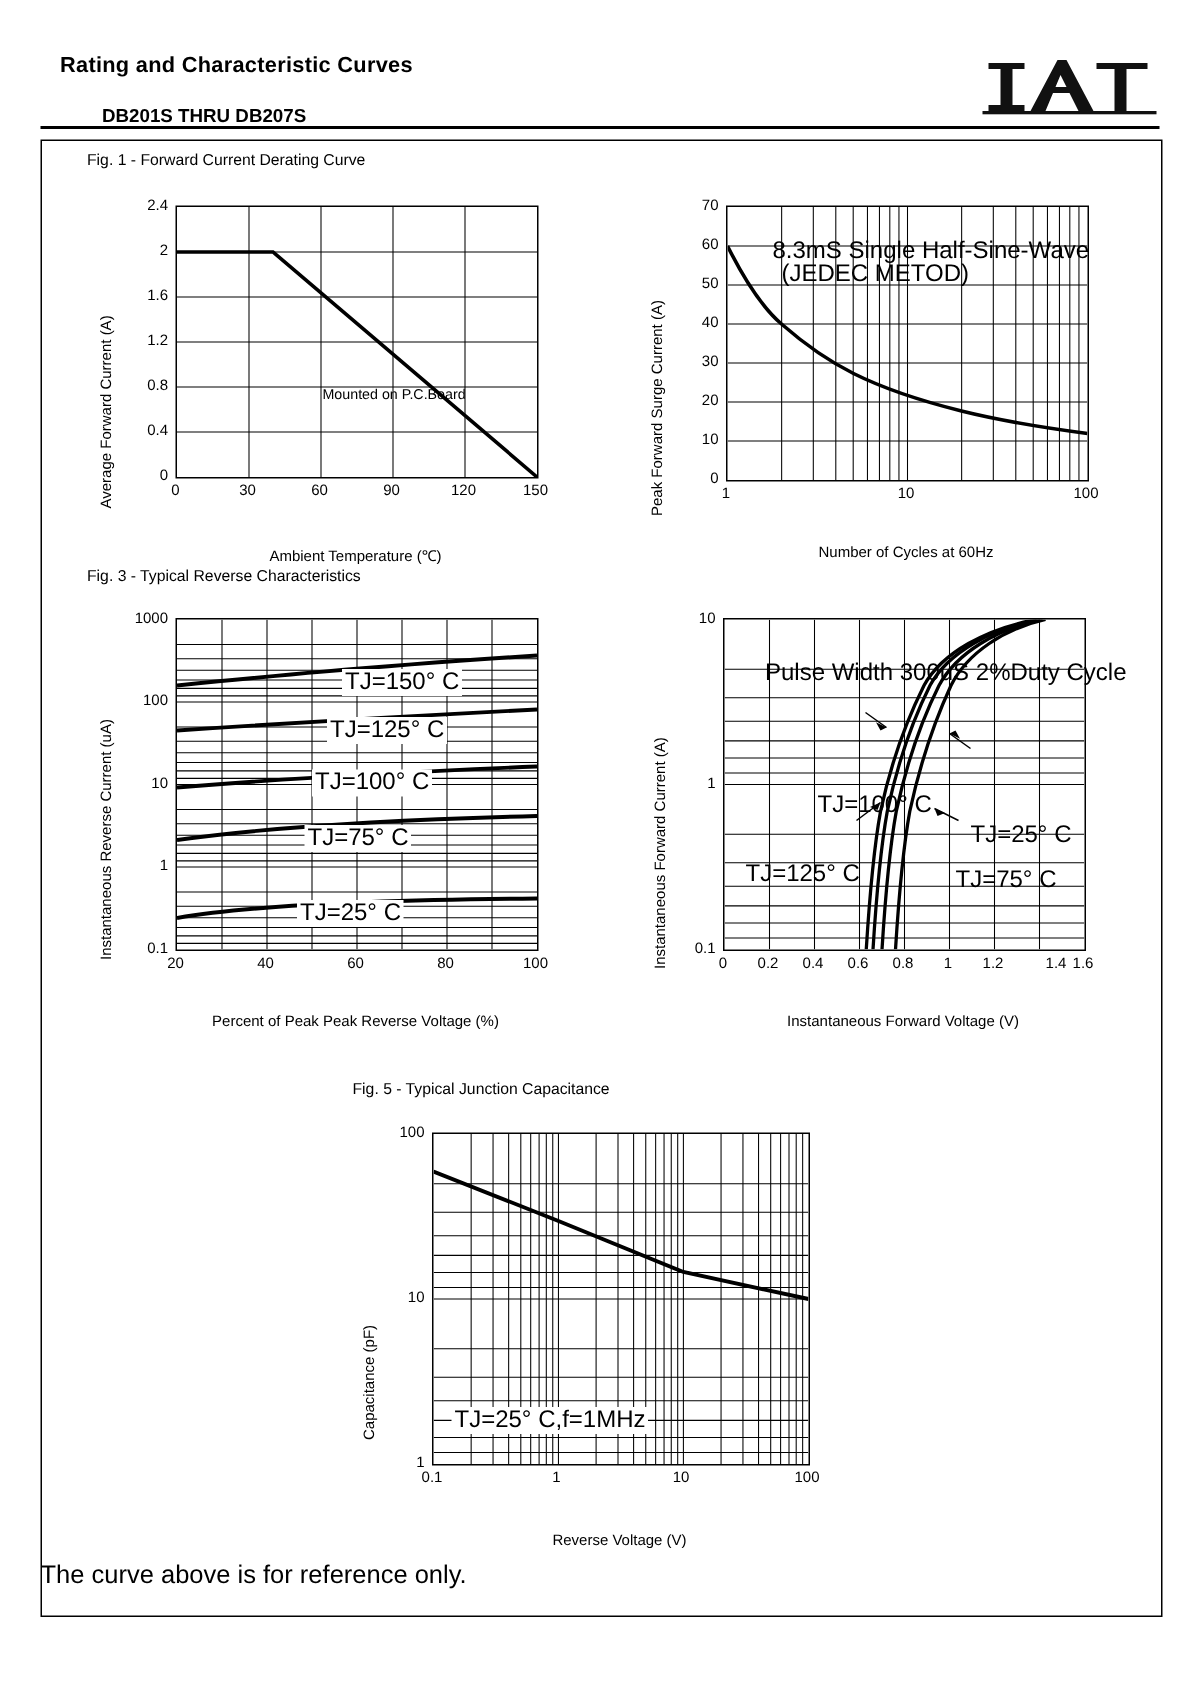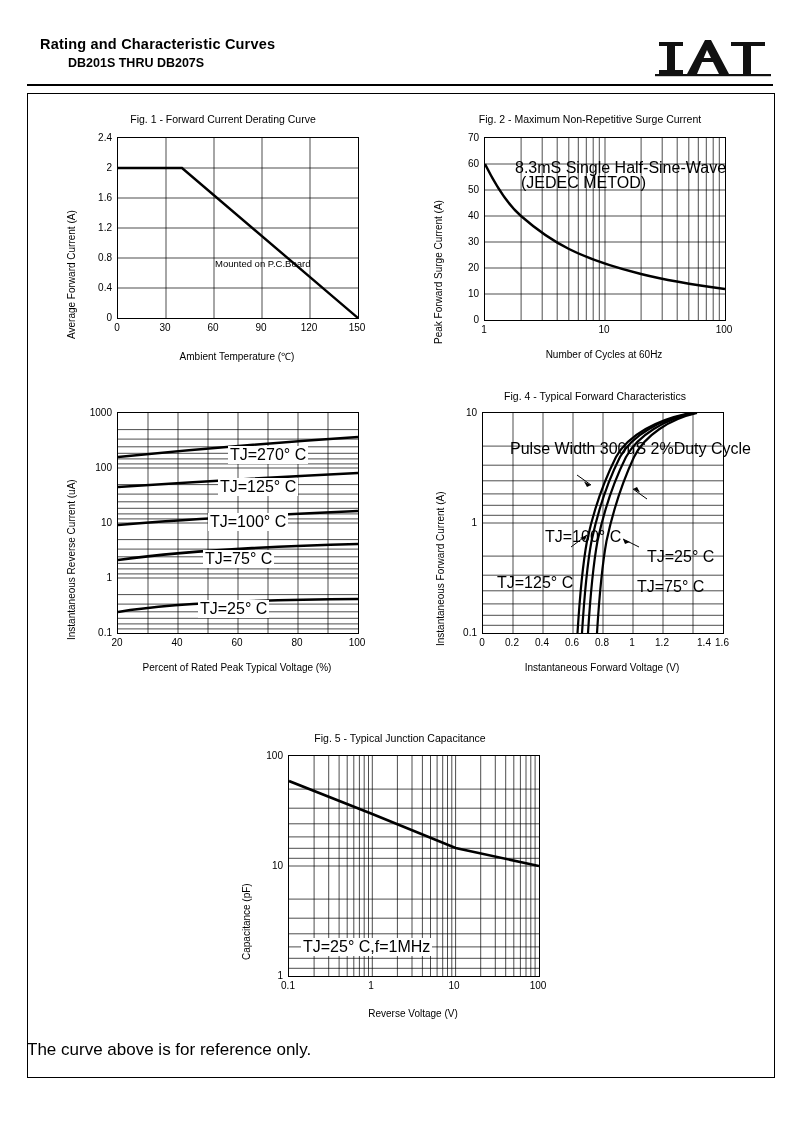--- a/index.html
+++ b/index.html
@@ -8,39 +8,39 @@
     background:#ffffff;
     font-family:"Liberation Sans", sans-serif;
     color:#000;
     position:relative;
   }
   .page{position:relative;width:800px;height:1131px;}
 
   
   .hdr{position:absolute;left:40px;top:36px;width:746px;}
   .hdr-title{font-size:14.5px;font-weight:bold;letter-spacing:.2px;}
-  .hdr-sub{font-size:12.5px;font-weight:bold;margin-top:4px;padding-left:28px;}
+  .hdr-sub{font-size:12.5px;font-weight:bold;margin-top:18px;padding-left:28px;}
   .hdr-rule{position:absolute;left:27px;top:84px;width:746px;height:0;
             border-top:2px solid #000;}
   .logo{position:absolute;right:27px;top:34px;width:120px;height:44px;}
 
   
   .frame{position:absolute;left:27px;top:93px;width:746px;height:983px;
          border:1px solid #000;background:#fff;}
 
   .footnote{position:absolute;left:27px;top:1040px;font-size:17px;}
 
   
   .chart{position:absolute;}
-  .cap{position:absolute;text-align:center;font-size:10.5px;width:100%;top:12px;}
+  .cap{position:absolute;text-align:left;font-size:10.5px;width:100%;top:0;}
   .plot{position:absolute;border:1px solid #000;background:#fff;overflow:hidden;}
   .plot svg{display:block;}
   .ylab{position:absolute;font-size:10px;transform-origin:0 0;
         transform:rotate(-90deg);white-space:nowrap;}
-  .xlab{position:absolute;font-size:10px;text-align:center;white-space:nowrap;}
+  .xlab{position:absolute;font-size:10px;text-align:center;white-space:nowrap;margin-top:14px;}
   .tickx{position:absolute;font-size:10px;text-align:center;white-space:nowrap;}
   .ticky{position:absolute;font-size:10px;text-align:right;white-space:nowrap;}
   .ann{position:absolute;font-size:9.5px;white-space:nowrap;}
   .ann.big{font-size:16px;}
 </style>
 </head>
 <body>
 
 <div class="page">
 
@@ -95,21 +95,20 @@
     <div class="tickx" style="left:92px;top:221px;width:30px;">30</div>
     <div class="tickx" style="left:140px;top:221px;width:30px;">60</div>
     <div class="tickx" style="left:188px;top:221px;width:30px;">90</div>
     <div class="tickx" style="left:236px;top:221px;width:30px;">120</div>
     <div class="tickx" style="left:284px;top:221px;width:30px;">150</div>
 
     <div class="xlab" style="left:59px;top:248px;width:240px;">Ambient Temperature (℃)</div>
   </div>
 
   <div class="chart" style="left:425px;top:101px;width:330px;height:265px;">
-    <div class="cap">Fig. 2 - Maximum Non-Repetitive Surge Current</div>
     <div class="ylab" style="left:8px;top:243px;">Peak Forward Surge Current (A)</div>
 
     <div class="ticky" style="left:2px;top:31px;width:52px;">70</div>
     <div class="ticky" style="left:2px;top:57px;width:52px;">60</div>
     <div class="ticky" style="left:2px;top:83px;width:52px;">50</div>
     <div class="ticky" style="left:2px;top:109px;width:52px;">40</div>
     <div class="ticky" style="left:2px;top:135px;width:52px;">30</div>
     <div class="ticky" style="left:2px;top:161px;width:52px;">20</div>
     <div class="ticky" style="left:2px;top:187px;width:52px;">10</div>
     <div class="ticky" style="left:2px;top:213px;width:52px;">0</div>
@@ -149,20 +148,21 @@
     <div class="ann big" style="left:96px;top:73px;">(JEDEC METOD)</div>
 
     <div class="tickx" style="left:44px;top:223px;width:30px;">1</div>
     <div class="tickx" style="left:164px;top:223px;width:30px;">10</div>
     <div class="tickx" style="left:284px;top:223px;width:30px;">100</div>
 
     <div class="xlab" style="left:59px;top:248px;width:240px;">Number of Cycles at 60Hz</div>
   </div>
 
   <div class="chart" style="left:58px;top:378px;width:330px;height:290px;">
+    <div class="cap">Fig. 3 - Typical Reverse Characteristics</div>
     <div class="ylab" style="left:8px;top:262px;">Instantaneous Reverse Current (uA)</div>
 
     <div class="ticky" style="left:2px;top:29px;width:52px;">1000</div>
     <div class="ticky" style="left:2px;top:84px;width:52px;">100</div>
     <div class="ticky" style="left:2px;top:139px;width:52px;">10</div>
     <div class="ticky" style="left:2px;top:194px;width:52px;">1</div>
     <div class="ticky" style="left:2px;top:249px;width:52px;">0.1</div>
 
     <div class="plot" style="left:59px;top:34px;width:240px;height:220px;">
       <svg width="240" height="220" viewBox="0 0 240 220">
@@ -203,37 +203,36 @@
           <line x1="210" y1="0" x2="210" y2="220"></line>
         </g>
         <path d="M0,44 C60,38 120,32 240,24" fill="none" stroke="#000" stroke-width="2.6"></path>
         <path d="M0,74 C60,70 120,66 240,60" fill="none" stroke="#000" stroke-width="2.6"></path>
         <path d="M0,112 C60,107 120,103 240,98" fill="none" stroke="#000" stroke-width="2.6"></path>
         <path d="M0,147 C50,140 120,134 240,131" fill="none" stroke="#000" stroke-width="2.6"></path>
         <path d="M0,199 C40,192 110,187 240,186" fill="none" stroke="#000" stroke-width="2.6"></path>
       </svg>
     </div>
 
-    <div class="ann big" style="left:170px;top:68px;background:#fff;padding:0 2px;">TJ=270° C</div>
+    <div class="ann big" style="left:170px;top:68px;background:#fff;padding:0 2px;">TJ=150° C</div>
     <div class="ann big" style="left:160px;top:100px;background:#fff;padding:0 2px;">TJ=125° C</div>
     <div class="ann big" style="left:150px;top:135px;background:#fff;padding:0 2px;">TJ=100° C</div>
     <div class="ann big" style="left:145px;top:172px;background:#fff;padding:0 2px;">TJ=75° C</div>
     <div class="ann big" style="left:140px;top:222px;background:#fff;padding:0 2px;">TJ=25° C</div>
 
     <div class="tickx" style="left:44px;top:259px;width:30px;">20</div>
     <div class="tickx" style="left:104px;top:259px;width:30px;">40</div>
     <div class="tickx" style="left:164px;top:259px;width:30px;">60</div>
     <div class="tickx" style="left:224px;top:259px;width:30px;">80</div>
     <div class="tickx" style="left:284px;top:259px;width:30px;">100</div>
 
-    <div class="xlab" style="left:39px;top:284px;width:280px;">Percent of Rated Peak Typical Voltage (%)</div>
+    <div class="xlab" style="left:39px;top:284px;width:280px;">Percent of Peak Peak Reverse Voltage (%)</div>
   </div>
 
   <div class="chart" style="left:425px;top:378px;width:340px;height:290px;">
-    <div class="cap">Fig. 4 - Typical Forward Characteristics</div>
     <div class="ylab" style="left:10px;top:268px;">Instantaneous Forward Current (A)</div>
 
     <div class="ticky" style="left:8px;top:29px;width:44px;">10</div>
     <div class="ticky" style="left:8px;top:139px;width:44px;">1</div>
     <div class="ticky" style="left:8px;top:249px;width:44px;">0.1</div>
 
     <div class="plot" style="left:57px;top:34px;width:240px;height:220px;">
       <svg width="240" height="220" viewBox="0 0 240 220">
         <g stroke="#000" stroke-width="0.7" fill="none">
           <line x1="0" y1="33.1" x2="240" y2="33.1"></line>

